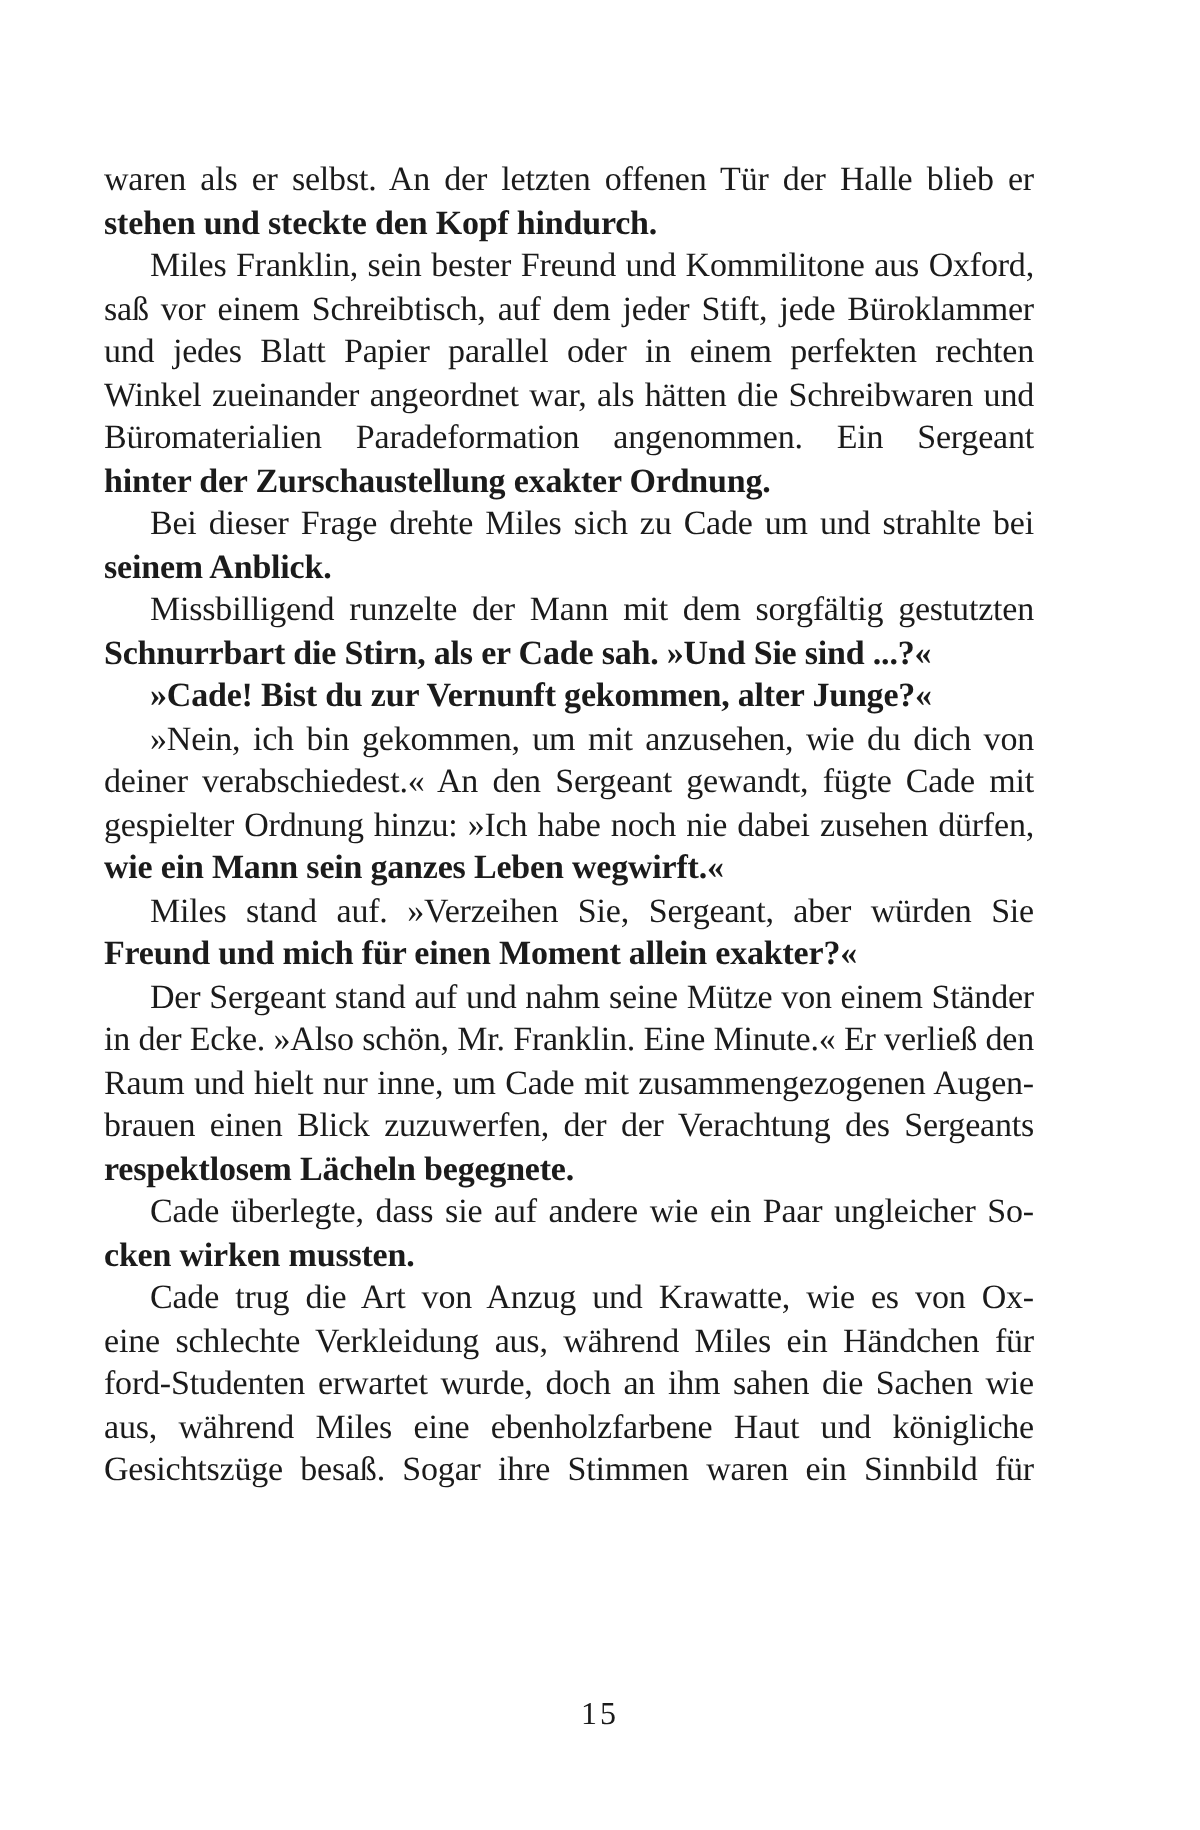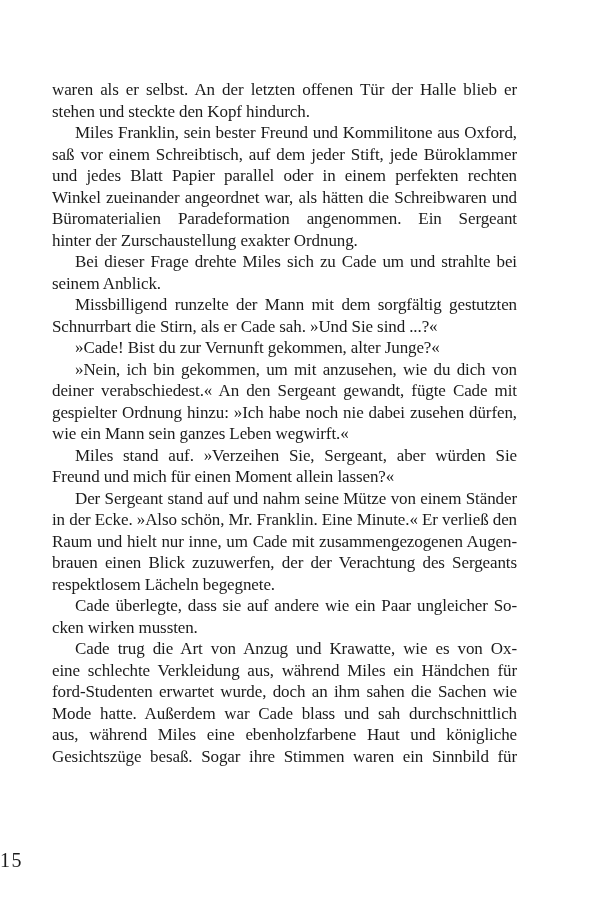--- a/index.html
+++ b/index.html
@@ -28,30 +28,32 @@
   .para .line {
     height: 21.5px;
     overflow: hidden;
     text-align: justify;
     text-align-last: justify;
     white-space: normal;
   }
   .para .line.last {
     text-align: left;
     text-align-last: left;
+    font-weight: bold;
   }
   .para.indent .line:first-child {
     text-indent: 23px;
   }
   .page-number {
     position: absolute;
     left: 0;
     top: 849px;
     width: 100%;
-    font-size: 20px;
+    text-align: center;
+    font-size: 16px;
     letter-spacing: 1.5px;
     color: #1b1b1b;
   }
 </style>
 </head>
 <body>
 
 <div class="page-text">
     <div class="para">
       <div class="line">waren als er selbst. An der letzten offenen Tür der Halle blieb er</div>
@@ -77,36 +79,35 @@
       <div class="line last">»Cade! Bist du zur Vernunft gekommen, alter Junge?«</div>
     </div>
     <div class="para indent">
       <div class="line">»Nein, ich bin gekommen, um mit anzusehen, wie du dich von</div>
       <div class="line">deiner verabschiedest.« An den Sergeant gewandt, fügte Cade mit</div>
       <div class="line">gespielter Ordnung hinzu: »Ich habe noch nie dabei zusehen dürfen,</div>
       <div class="line last">wie ein Mann sein ganzes Leben wegwirft.«</div>
     </div>
     <div class="para indent">
       <div class="line">Miles stand auf. »Verzeihen Sie, Sergeant, aber würden Sie meinen</div>
-      <div class="line last">Freund und mich für einen Moment allein lassen?«</div>
+      <div class="line last">Freund und mich für einen Moment allein exakter?«</div>
     </div>
     <div class="para indent">
       <div class="line">Der Sergeant stand auf und nahm seine Mütze von einem Ständer</div>
       <div class="line">in der Ecke. »Also schön, Mr. Franklin. Eine Minute.« Er verließ den</div>
       <div class="line">Raum und hielt nur inne, um Cade mit zusammengezogenen Augen-</div>
       <div class="line">brauen einen Blick zuzuwerfen, der der Verachtung des Sergeants mit</div>
       <div class="line last">respektlosem Lächeln begegnete.</div>
     </div>
     <div class="para indent">
       <div class="line">Cade überlegte, dass sie auf andere wie ein Paar ungleicher So-</div>
       <div class="line last">cken wirken mussten.</div>
     </div>
     <div class="para indent">
       <div class="line">Cade trug die Art von Anzug und Krawatte, wie es von Ox-</div>
       <div class="line">eine schlechte Verkleidung aus, während Miles ein Händchen für</div>
       <div class="line">ford-Studenten erwartet wurde, doch an ihm sahen die Sachen wie</div>
-      <div class="line">Mode hatte. Außerdem war Cade blass und sah durchschnittlich</div>
       <div class="line">aus, während Miles eine ebenholzfarbene Haut und königliche</div>
       <div class="line">Gesichtszüge besaß. Sogar ihre Stimmen waren ein Sinnbild für</div>
     </div>
   </div>
 
 <div class="page-number">15</div>
 
 </body></html>

